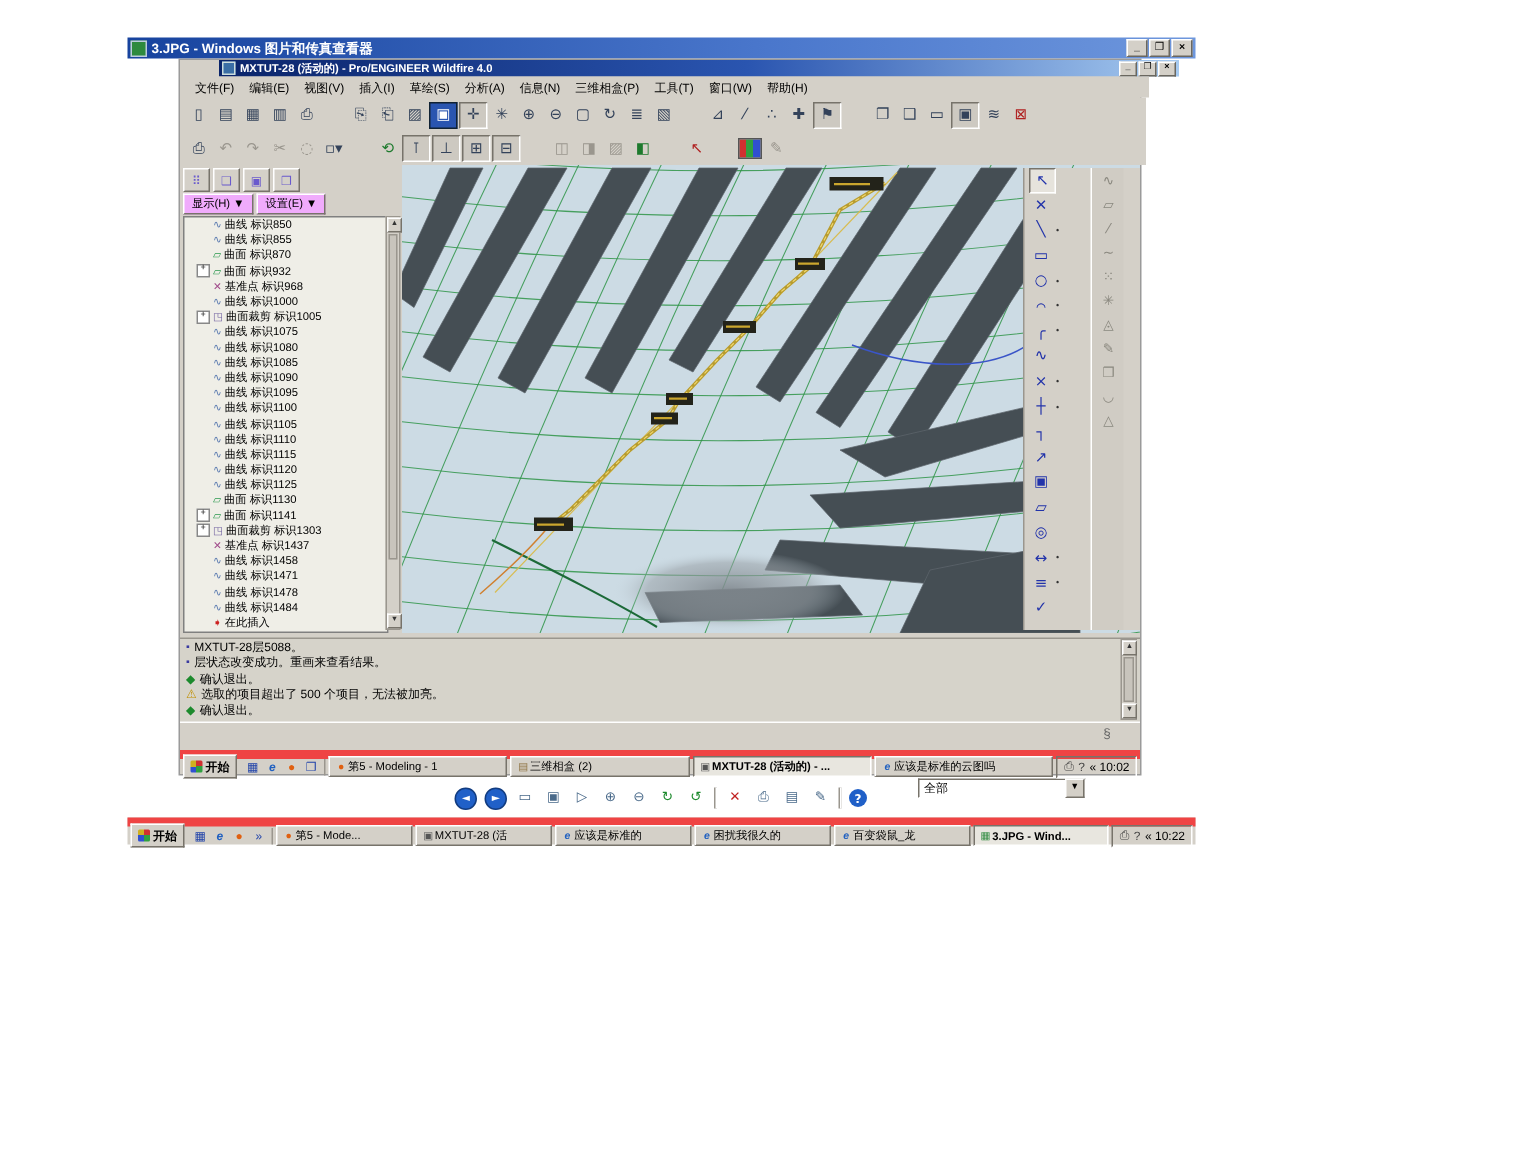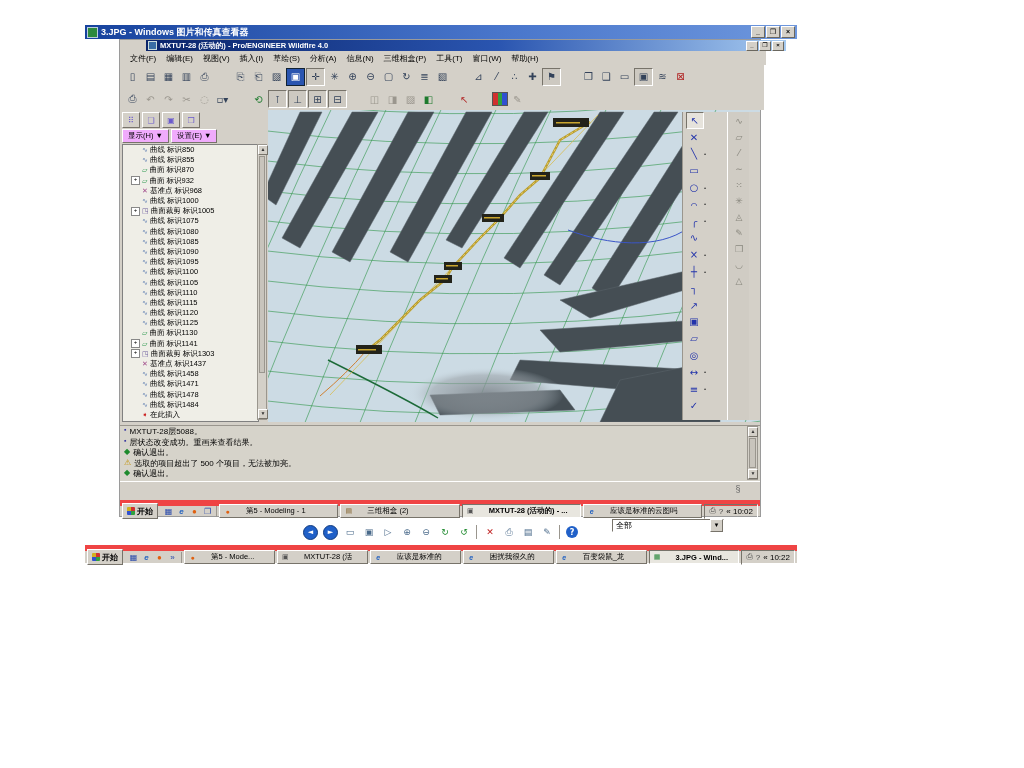--- a/index.html
+++ b/index.html
@@ -64,42 +64,42 @@
   .sk-btn{width:16px;height:15px;display:flex;align-items:center;justify-content:center;font-size:10px;color:#2233aa;
     font-family:"DejaVu Sans","DejaVu Sans Mono",sans-serif;}
   .sk-btn.pressed{border:1px solid;border-color:#77736a #fff #fff #77736a;background:#e6e3dc;}
   .sk-fly{font-size:6px;color:#333;}
   #rightstrip{left:607px;top:72px;width:22px;height:308px;background:#d0ccc4;border-left:1px solid #fff;}
   .rs-btn{width:16px;height:15px;margin:1px auto;display:flex;align-items:center;justify-content:center;
     font-size:9px;color:#8a887f;font-family:"DejaVu Sans","DejaVu Sans Mono",sans-serif;}
   #rightedge{left:629px;top:72px;width:11px;height:308px;background:#d4d0c8;}
   
   #msgarea{left:0;top:385px;width:640px;height:56px;background:#d6d3ca;border-top:1px solid #9a968e;overflow:hidden;}
-  .msg-row{display:flex;align-items:flex-start;height:10.5px;font-size:8px;gap:3px;padding-left:4px;white-space:nowrap;}
+  .msg-row{display:flex;align-items:center;height:10.5px;font-size:8px;gap:3px;padding-left:4px;white-space:nowrap;}
   .m-dot{color:#3a3aa0;font-size:7px;}
   .m-go{color:#1d8a2d;font-size:8px;}
   .m-warn{color:#c09000;font-size:8px;}
   #msgscroll{left:627px;top:386px;width:11px;height:54px;}
   
   #filterbar{left:0;top:441px;width:640px;height:18px;background:#d4d0c8;border-top:1px solid #fff;}
   #filterbox{left:492px;top:2px;width:112px;height:13px;background:#fff;border:1px solid;border-color:#77736a #fff #fff #77736a;
     display:flex;align-items:center;font-size:8px;padding-left:3px;box-sizing:border-box;margin-top:35px;}
   .combo-arrow{margin-left:auto;width:11px;height:11px;background:#d4d0c8;border:1px solid;border-color:#fff #77736a #77736a #fff;
     font-size:6px;text-align:center;line-height:10px;}
   #filterico{left:612px;top:2px;width:12px;height:13px;font-size:9px;color:#666;text-align:center;}
   
   .taskbar{background:#d4d0c8;border-top:6px solid #ef4444;display:flex;align-items:center;gap:2px;padding:0 2px;box-sizing:border-box;}
   #ptaskbar{left:0;top:460px;width:640px;height:16px;}
   #rtaskbar{left:0;top:520px;width:712px;height:18px;}
   .startbtn{display:flex;align-items:center;gap:2px;font-size:8px;font-weight:bold;padding:1px 4px;height:12px;
     background:#d4d0c8;border:1px solid;border-color:#fff #77736a #77736a #fff;flex:none;}
   .flag{width:8px;height:8px;background:conic-gradient(#d03030 0 90deg,#30a040 90deg 180deg,#3050d0 180deg 270deg,#d0b020 270deg);border-radius:1px;}
   .quick{display:flex;gap:2px;align-items:center;padding:0 3px;border-right:1px solid #9a968e;flex:none;}
   .q-ico{width:11px;height:11px;font-size:8px;display:flex;align-items:center;justify-content:center;color:#2244aa;}
-  .taskbtn{display:flex;align-items:center;gap:14px;font-size:7.5px;height:12px;padding:0 3px;overflow:hidden;white-space:nowrap;
+  .taskbtn{display:flex;align-items:center;gap:0;font-size:7.5px;height:12px;padding:0 3px;overflow:hidden;white-space:nowrap;
     background:#d4d0c8;border:1px solid;border-color:#fff #77736a #77736a #fff;flex:1 1 0;min-width:0;}
   .taskbtn.active{background:#e8e6df;border-color:#77736a #fff #fff #77736a;font-weight:bold;}
   .tk-ico{width:9px;height:9px;font-size:7px;display:flex;align-items:center;justify-content:center;flex:none;}
   .tk-ff{color:#e06010;}
   .tk-ie{color:#2060c0;font-weight:bold;font-style:italic;}
   .tk-proe{color:#555;}
   .tk-img{color:#2d8a3e;}
   .tk-album{color:#8a6d3b;}
   .tray{margin-left:auto;display:flex;align-items:center;gap:3px;font-size:8px;height:13px;padding:0 4px;
     border:1px solid;border-color:#77736a #fff #fff #77736a;flex:none;}

